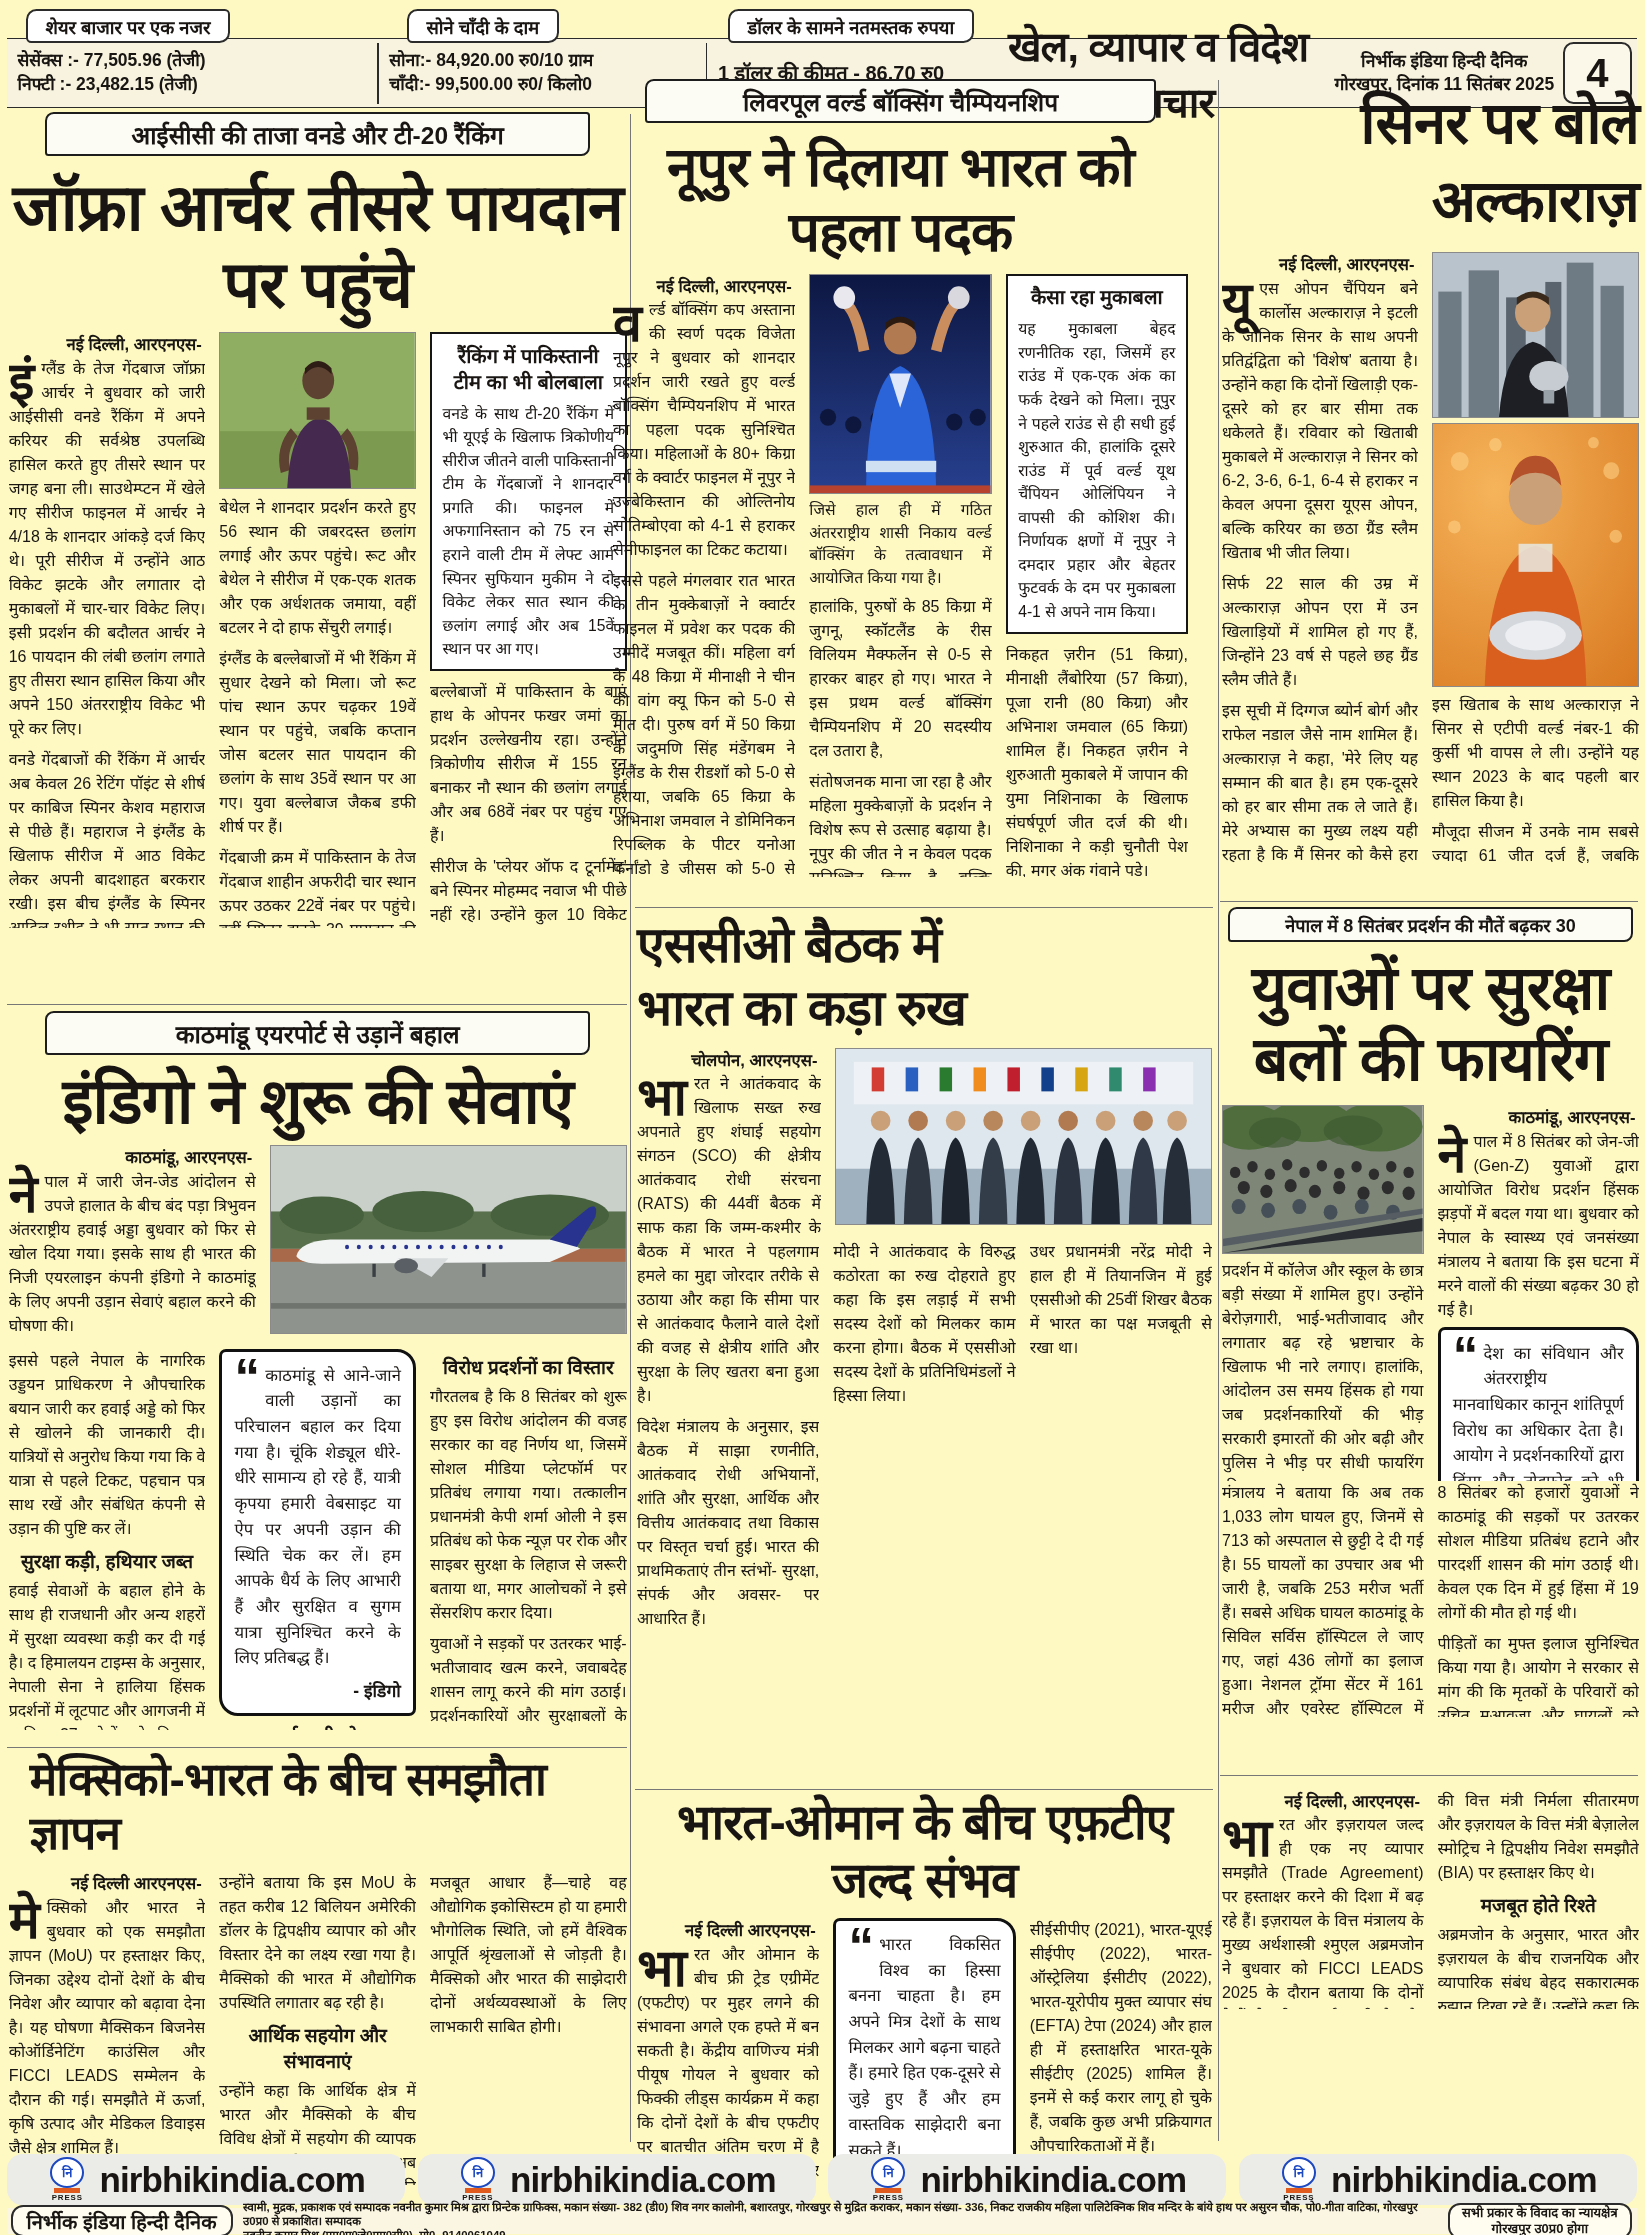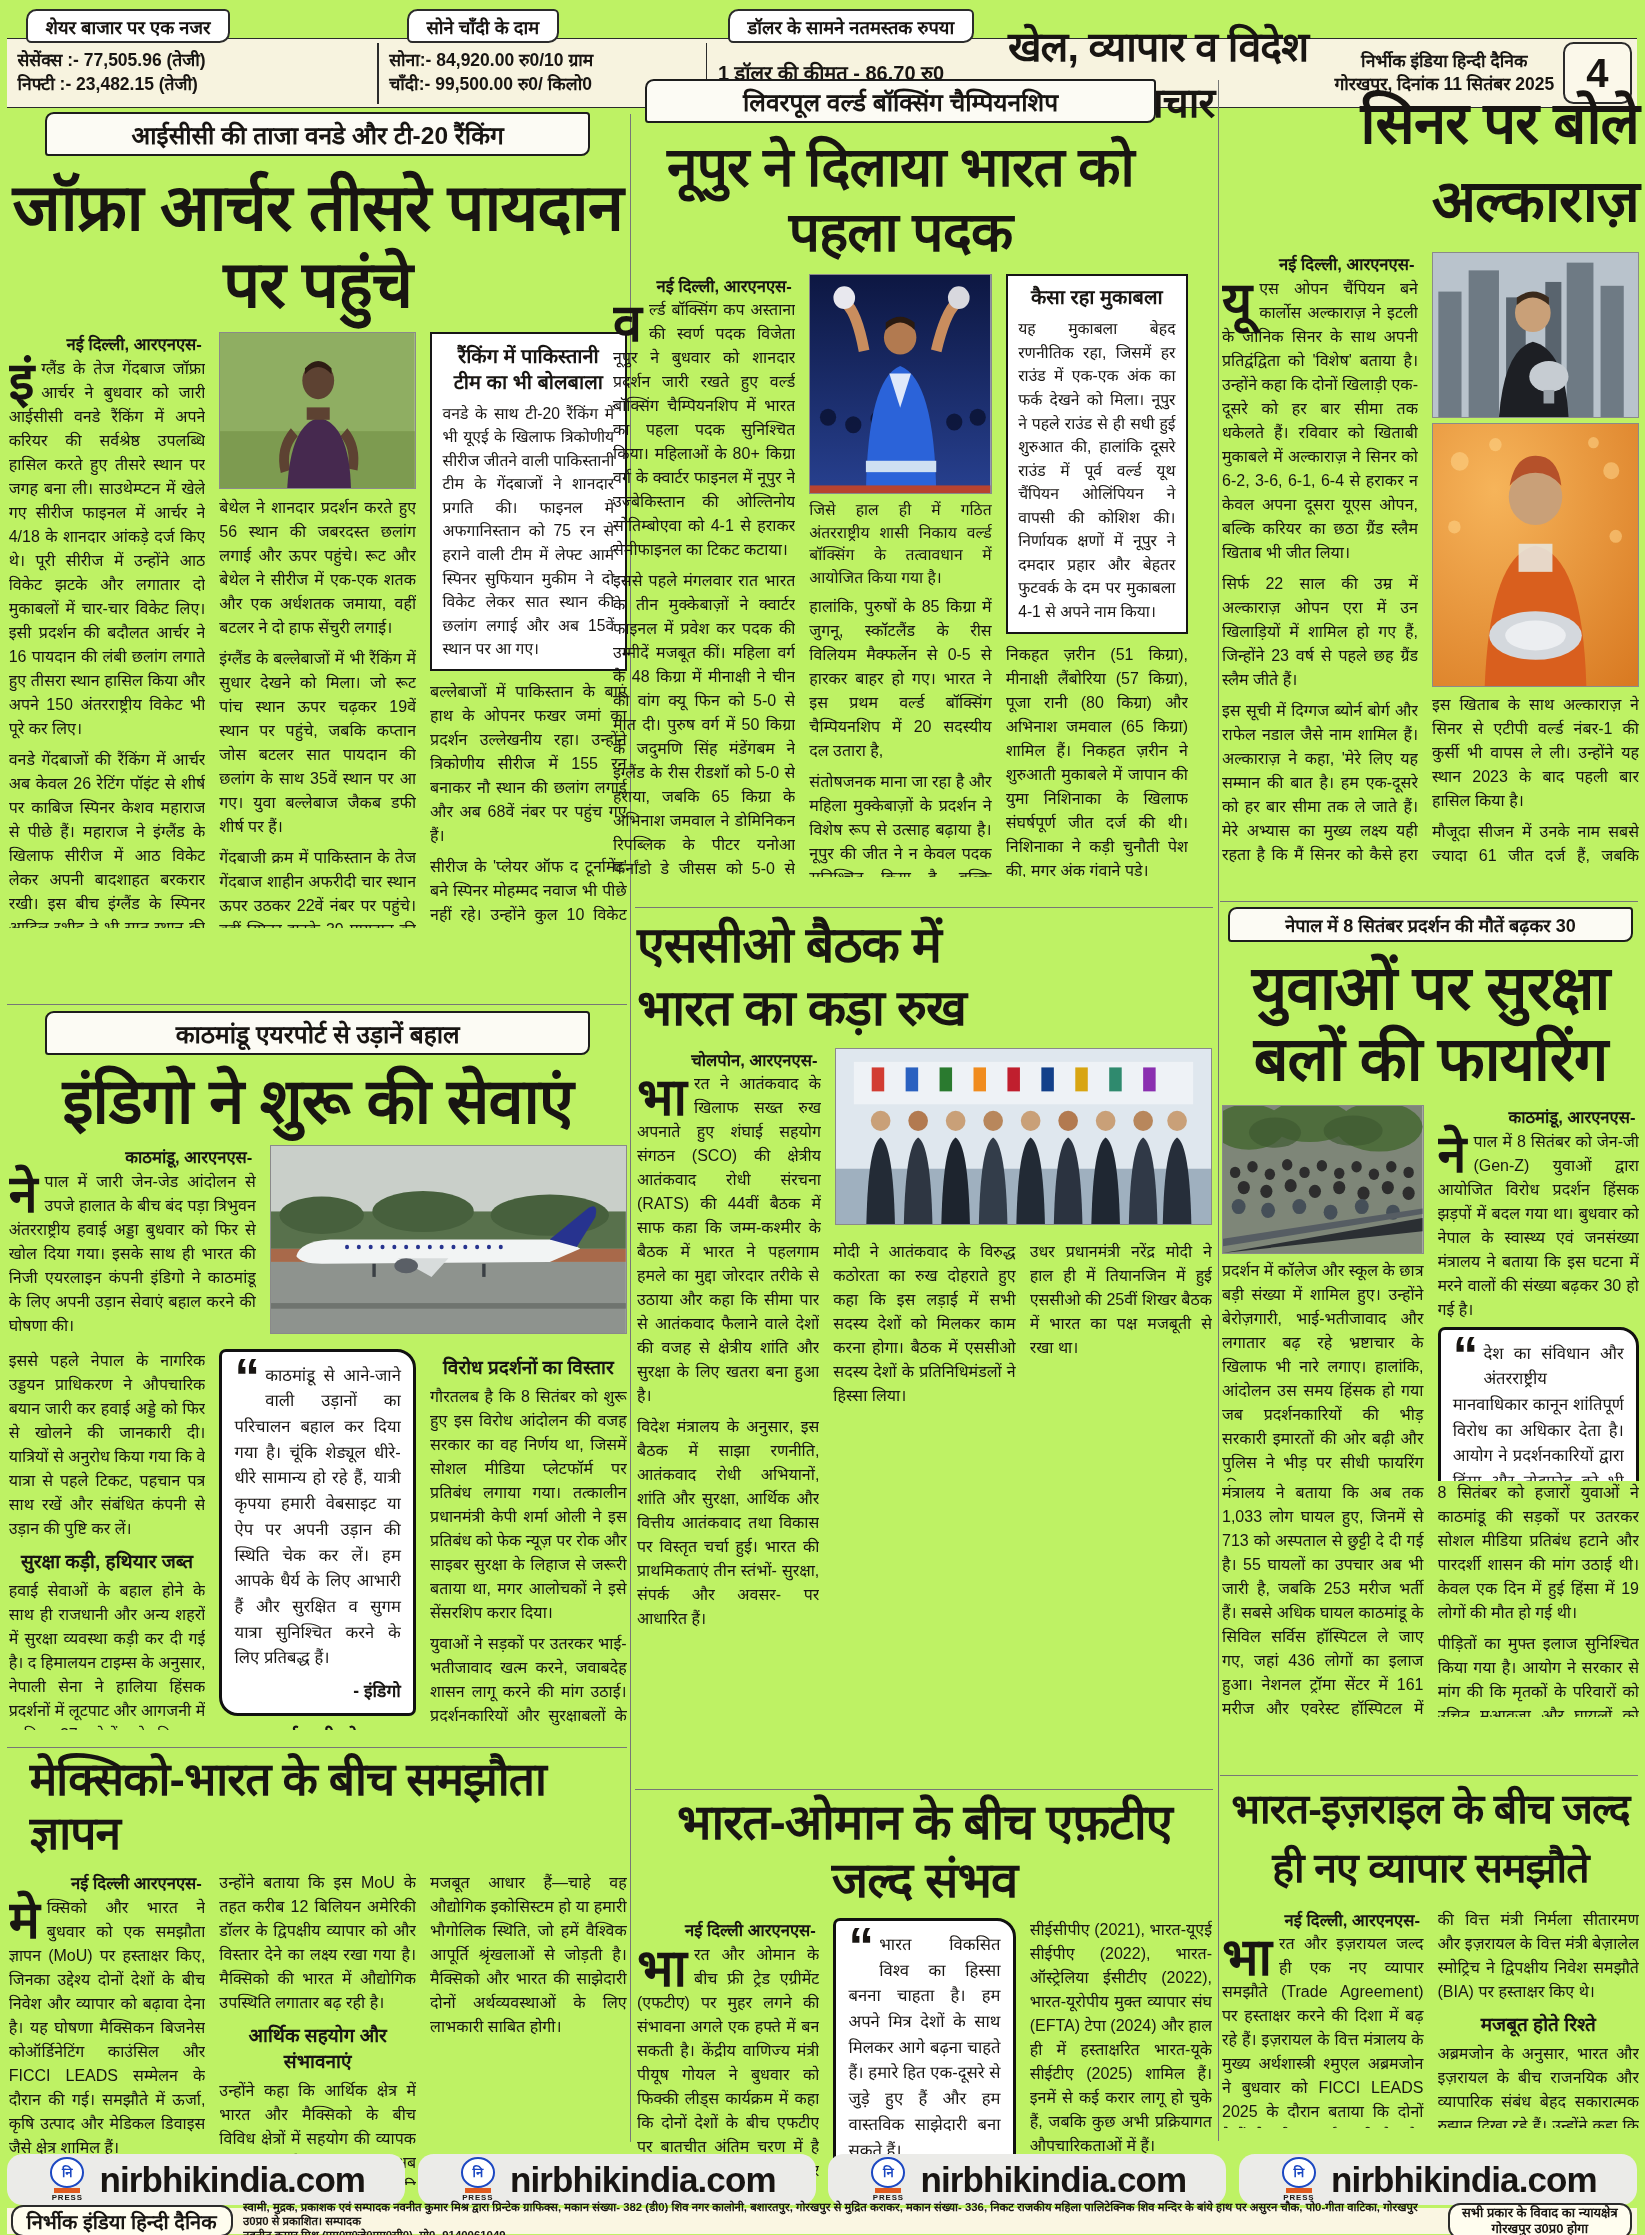--- a/index.html
+++ b/index.html
@@ -1,16 +1,16 @@
 <!DOCTYPE html>
 <html lang="hi" style="font-size:14px"><head>
 <meta charset="utf-8">
 <style>
   html,body{margin:0;padding:0;background:#e8e6e0;}
-  .page{position:relative;width:1646px;height:2236px;background:#bef264;font-family:"Liberation Sans",sans-serif;color:#181512;overflow:hidden;}
+  .page{position:relative;width:1646px;height:2236px;background:#fef9c3;font-family:"Liberation Sans",sans-serif;color:#181512;overflow:hidden;}
   .abs{position:absolute;}
   
   .topbar{position:absolute;left:7px;top:38px;width:1630px;height:68px;background:#f7f3df;border-top:1.7px solid #2b2b2b;border-bottom:1.7px solid #2b2b2b;display:flex;align-items:center;}
   .tick-cell{padding:3.5px 10.5px;font-weight:bold;font-size:17.5px;line-height:1.35;white-space:nowrap;}
   .tick-div{width:1.7px;height:61px;background:#2b2b2b;}
   .label-box{position:absolute;top:-30px;border:2.6px solid #2b2b2b;border-radius:10.5px 5.2px 10.5px 5.2px;background:#fff;padding:2.6px 17.5px;font-weight:bold;font-size:18.3px;white-space:nowrap;}
   .mast-title{flex:1;text-align:center;font-weight:bold;font-size:41px;letter-spacing:-0.9px;}
   .mast-info{font-weight:bold;font-size:17.5px;text-align:center;line-height:1.3;padding:0 8.7px;white-space:nowrap;}
   .page-no{width:65px;height:58px;border:2.6px solid #2b2b2b;border-radius:10.5px;background:#fbf8ea;display:flex;align-items:center;justify-content:center;font-size:40px;font-weight:bold;margin-right:5.2px;}
   
@@ -495,21 +495,20 @@
         </div>
 
       </div>
       <div class="col">
         <p class="bp">सीईसीपीए (2021), भारत-यूएई सीईपीए (2022), भारत-ऑस्ट्रेलिया ईसीटीए (2022), भारत-यूरोपीय मुक्त व्यापार संघ (EFTA) टेपा (2024) और हाल ही में हस्ताक्षरित भारत-यूके सीईटीए (2025) शामिल हैं। इनमें से कई करार लागू हो चुके हैं, जबकि कुछ अभी प्रक्रियागत औपचारिकताओं में हैं।</p>
       </div>
     </div>
   </div>
 
   <div class="abs" style="left:1222px;top:1780px;width:417px;height:362px;">
-    <div class="hl" style="font-size:41px;line-height:1.45;">भारत-इज़राइल के बीच जल्द ही नए व्यापार समझौते</div>
     <div class="body-flex" style="height:220px;margin-top:8.7px;">
       <div class="col">
         <span class="dateline">नई दिल्ली, आरएनएस-</span>
         <p class="bp"><span class="dropcap">भा</span><span>रत और इज़रायल जल्द ही एक नए व्यापार समझौते (Trade Agreement) पर हस्ताक्षर करने की दिशा में बढ़ रहे हैं। इज़रायल के वित्त मंत्रालय के मुख्य अर्थशास्त्री श्मुएल अब्रमजोन ने बुधवार को FICCI LEADS 2025 के दौरान बताया कि दोनों देशों के बीच वार्ता जारी है और जल्द ही सहमति बन सकती है।</span></p>
       </div>
       <div class="col">
         <p class="bp">की वित्त मंत्री निर्मला सीतारमण और इज़रायल के वित्त मंत्री बेज़ालेल स्मोट्रिच ने द्विपक्षीय निवेश समझौते (BIA) पर हस्ताक्षर किए थे।</p>
         <div class="subhead">मजबूत होते रिश्ते</div>
         <p class="bp">अब्रमजोन के अनुसार, भारत और इज़रायल के बीच राजनयिक और व्यापारिक संबंध बेहद सकारात्मक रुझान दिखा रहे हैं। उन्होंने कहा कि दोनों देशों की साझेदारी तकनीक, रक्षा और कृषि जैसे क्षेत्रों में लगातार गहरी हो रही है।</p>
       </div>

